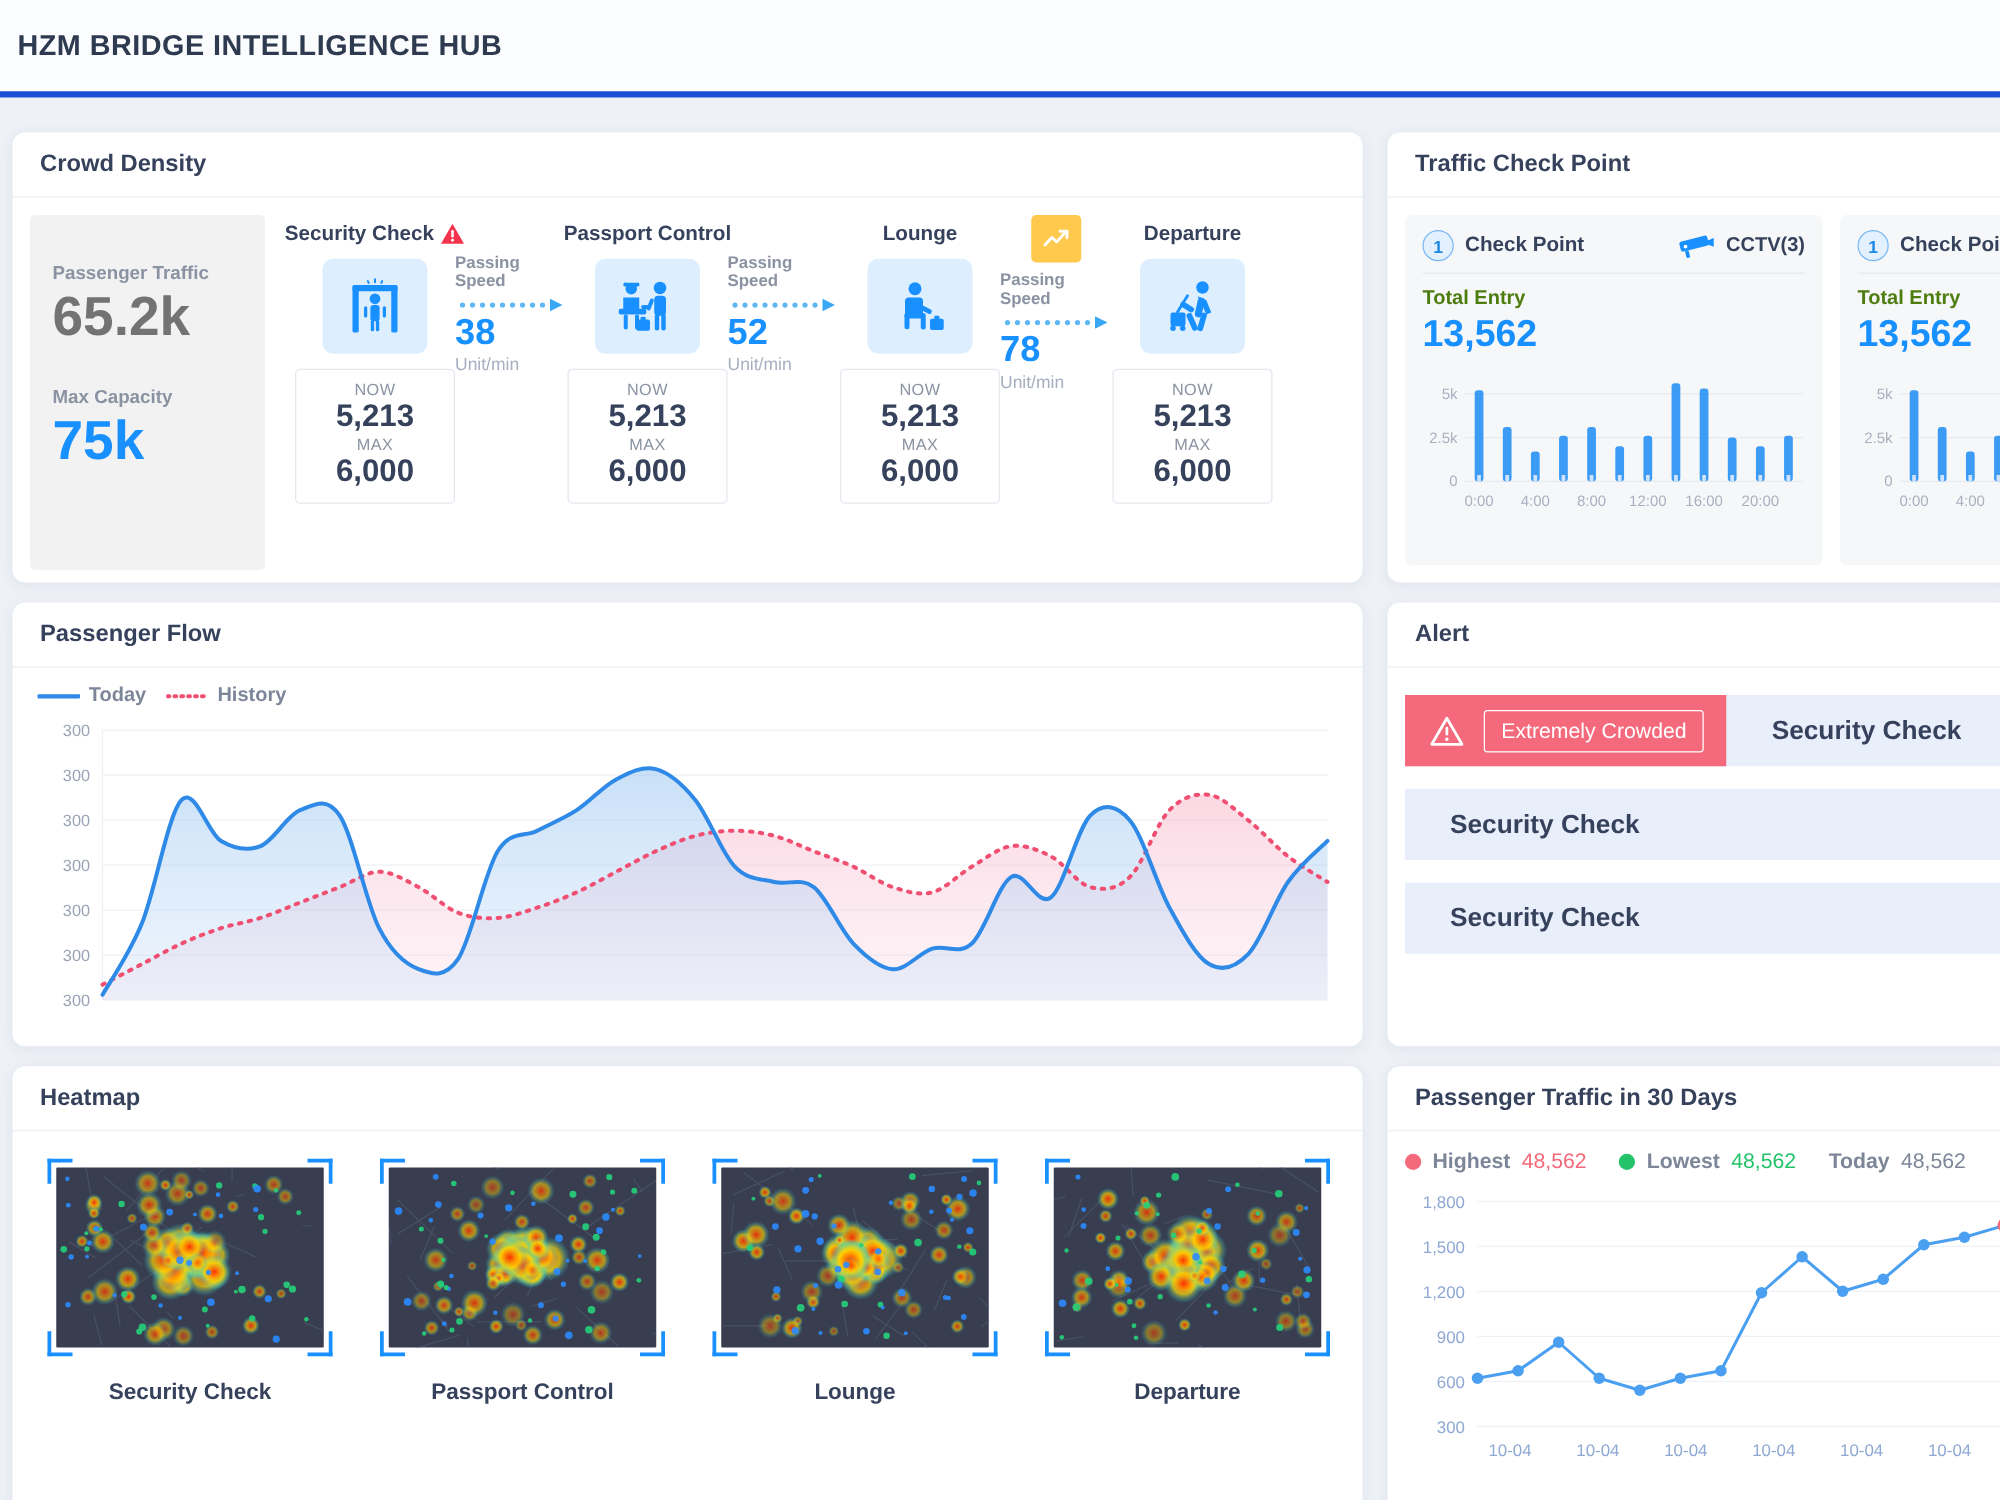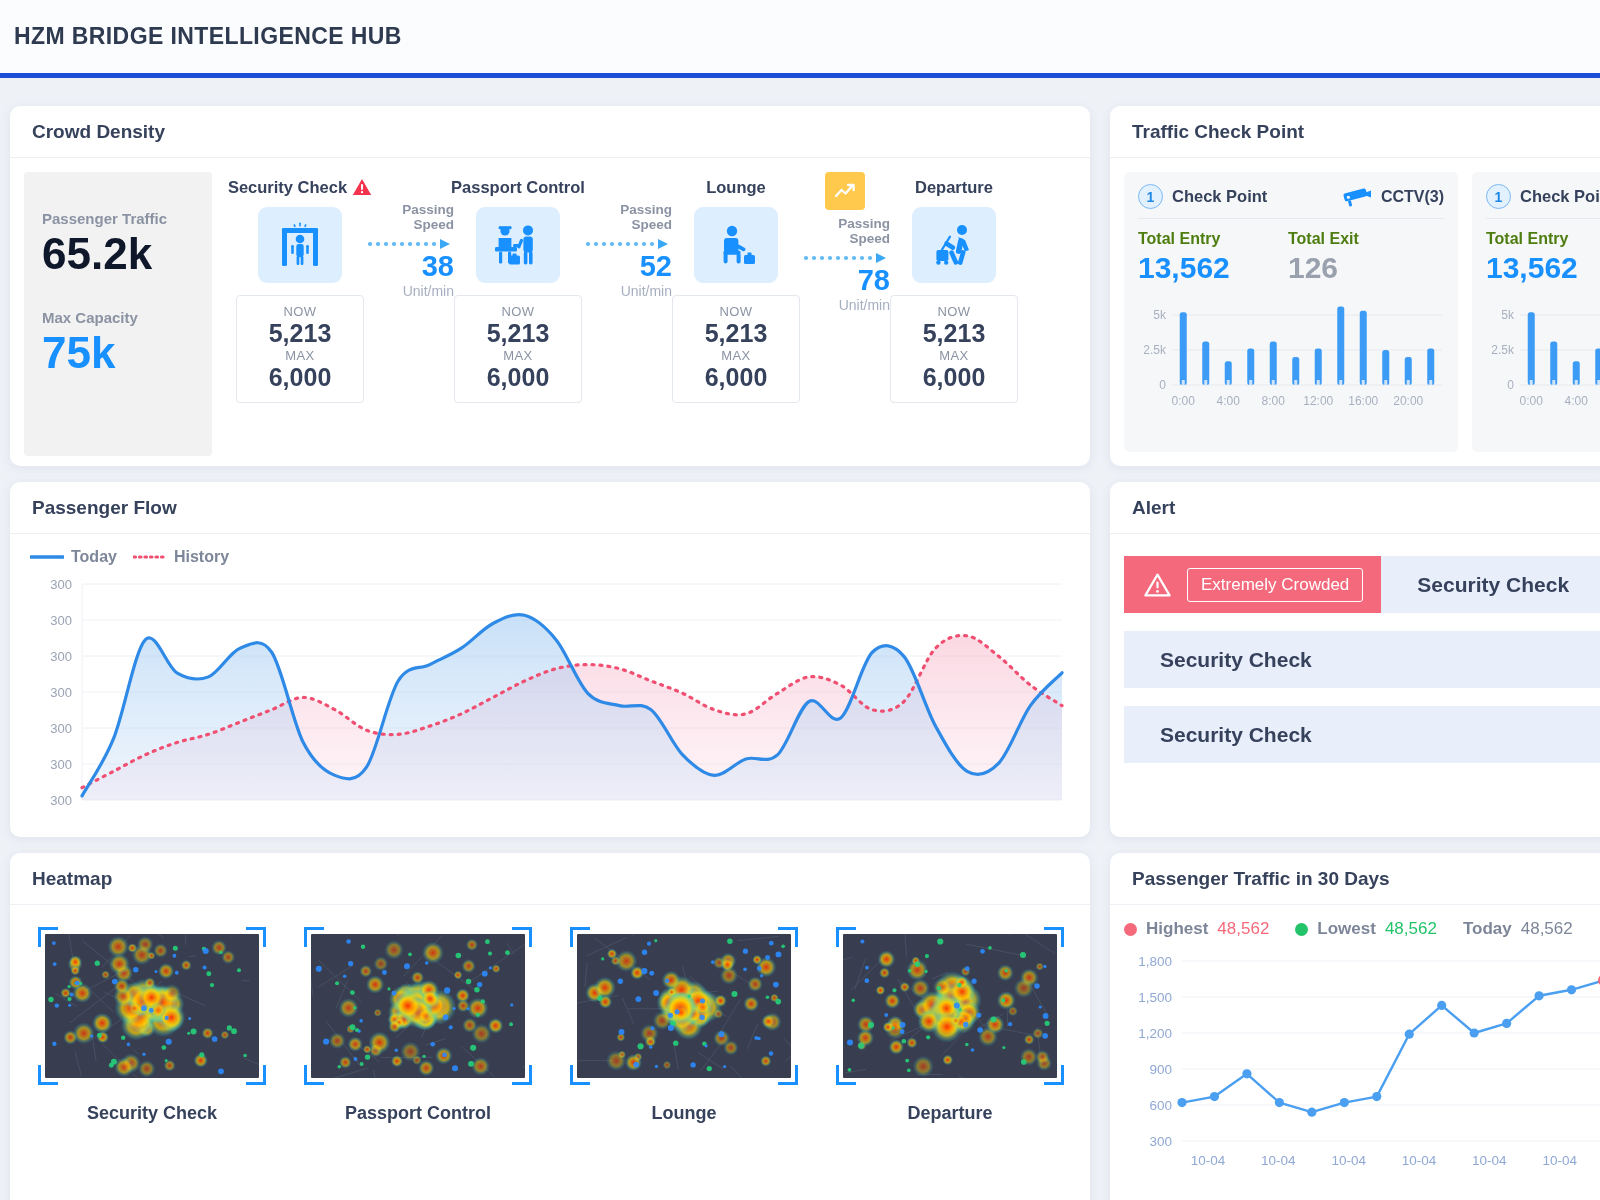--- a/index.html
+++ b/index.html
@@ -44,21 +44,21 @@
   .panel-head h2 { font-size: 19px; font-weight: bold; color: #36425c; }
   .panel-body { flex: 1; position: relative; overflow: hidden; }
 
   
   .cd-body { display: flex; padding: 14px 18px 10px 14px; gap: 8px; }
   .cd-summary {
     width: 188px; background: #f2f2f3; border-radius: 4px;
     padding: 38px 0 0 18px; flex: 0 0 188px;
   }
   .cd-sum-label { font-size: 15px; color: #8b93a3; font-weight: bold; }
-  .cd-sum-val { font-size: 44px; font-weight: bold; color: #0f172a; margin: 2px 0 30px; }
+  .cd-sum-val { font-size: 44px; font-weight: bold; color: #737373; margin: 2px 0 30px; }
   .cd-sum-val.accent { color: #1890ff; }
 
   .cd-stations { flex: 1; display: flex; align-items: flex-start; padding-left: 16px; }
   .station { width: 128px; text-align: center; }
   .station-title {
     font-size: 16.5px; font-weight: bold; color: #36425c;
     height: 30px; display: flex; align-items: center; justify-content: center; gap: 5px;
     white-space: nowrap;
   }
   .warn-tri { display: inline-block; }
@@ -67,21 +67,21 @@
     background: #ddeeff; border-radius: 9px;
     display: flex; align-items: center; justify-content: center;
   }
   .station-box {
     margin-top: 12px; border: 1px solid #e3e7ee; border-radius: 4px;
     padding: 8px 0 10px;
   }
   .sb-k { font-size: 13px; color: #8b93a3; letter-spacing: .4px; }
   .sb-v { font-size: 25px; font-weight: bold; color: #36425c; line-height: 1.15; }
 
-  .gap { width: 90px; padding-top: 30px; text-align: right; position: relative; }
+  .gap { width: 90px; padding-top: 30px; text-align: left; position: relative; }
   .gap.surge { padding-top: 0; }
   .surge-chip {
     width: 40px; height: 38px; background: #ffc94d; border-radius: 4px;
     margin: 0 auto 6px; display: flex; align-items: center; justify-content: center;
   }
   .gap-label { font-size: 13.5px; font-weight: bold; color: #8b93a3; }
   .dots { margin: 7px 0 2px; height: 9px; display:flex; align-items:center; justify-content:center; }
   .gap-val { font-size: 29px; font-weight: bold; color: #1890ff; }
   .gap-unit { font-size: 14px; color: #a6aec0; }
 
@@ -401,24 +401,20 @@
                   <circle cx="6.4" cy="10.2" r="1.5" fill="#fff"></circle>
                 </svg>
               </span>
               <span class="cp-cctv">CCTV(3)</span>
             </div>
           </div>
           <div class="cp-stats">
             <div class="cp-stat">
               <div class="cp-stat-k">Total Entry</div>
               <div class="cp-stat-v blue">13,562</div>
-            </div>
-            <div class="cp-stat">
-              <div class="cp-stat-k">Total Exit</div>
-              <div class="cp-stat-v gray">126</div>
             </div>
           </div>
           <div class="cp-chart">
             <svg id="cpbar0" width="306" height="118" viewBox="0 0 306 118">
                 <line x1="34" y1="92" x2="304" y2="92" stroke="#e6e9ef" stroke-width="1"></line>
                 <text x="28" y="96" text-anchor="end" class="ax">0</text>
                 <line x1="34" y1="57" x2="304" y2="57" stroke="#e6e9ef" stroke-width="1"></line>
                 <text x="28" y="61" text-anchor="end" class="ax">2.5k</text>
                 <line x1="34" y1="22" x2="304" y2="22" stroke="#e6e9ef" stroke-width="1"></line>
                 <text x="28" y="26" text-anchor="end" class="ax">5k</text>

